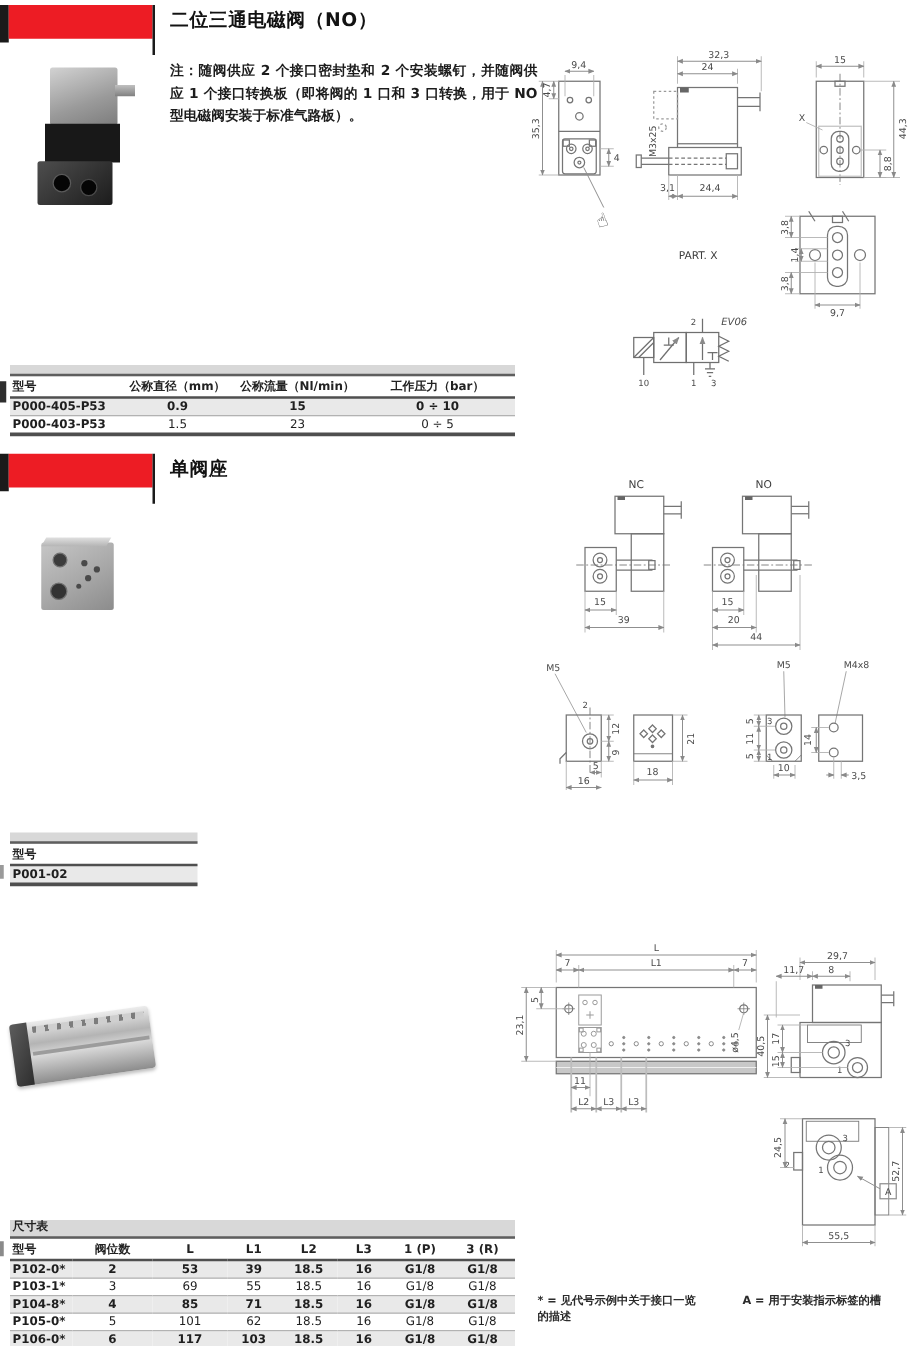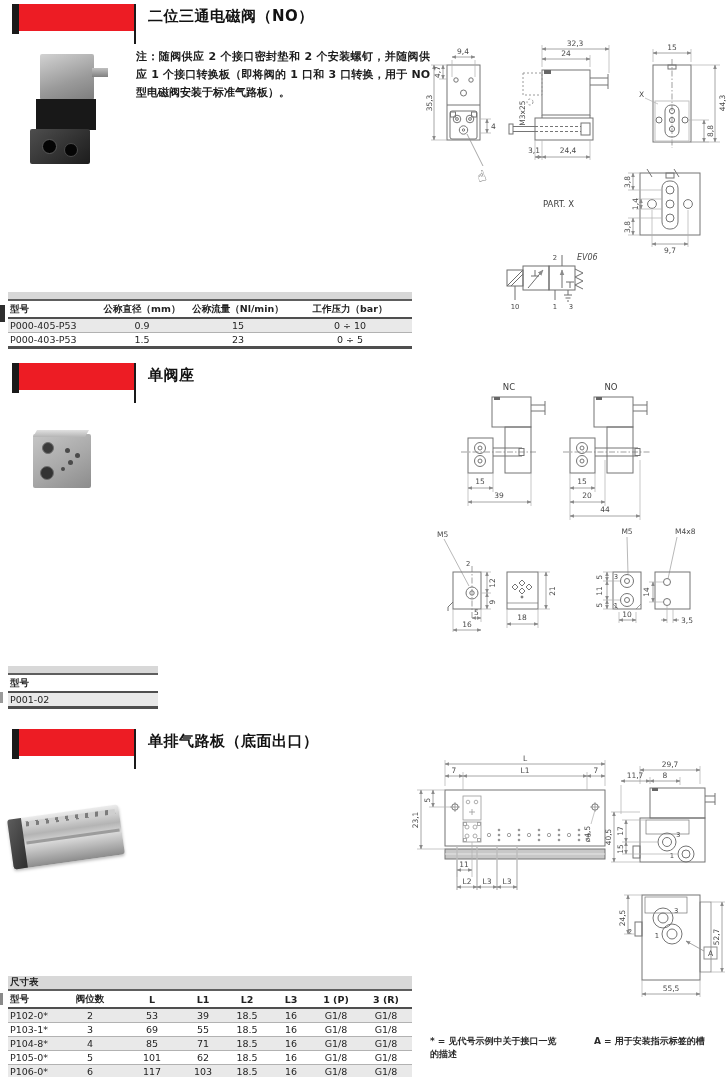--- a/index.html
+++ b/index.html
@@ -1,38 +1,38 @@
 <!DOCTYPE html>
 <html><head>
 <meta charset="utf-8">
 <style>
   * { box-sizing: border-box; margin: 0; padding: 0; }
   body { background: #fff; font-family: "DejaVu Sans", sans-serif; }
   #page { position: relative; width: 728px; height: 1077px; background: #fff; overflow: hidden; }
 
   
-  .sec-header { position: absolute; left: 12px; width: 606px; height: 42px; }
+  .sec-header { position: absolute; left: 0; width: 606px; height: 42px; }
   .hdr-tab   { position: absolute; left: 0; top: 0; width: 7px; height: 30px; background: #1a1a1a; }
   .hdr-red   { position: absolute; left: 7px; top: 0; width: 115px; height: 27px; background: #ed1c24; }
   .hdr-vline { position: absolute; left: 122px; top: 0; width: 2px; height: 40px; background: #1a1a1a; }
   .hdr-title { position: absolute; left: 136px; top: 3px; font-size: 15px; font-weight: bold; color: #121212; letter-spacing: .5px; white-space: nowrap; }
 
   .note { position: absolute; left: 136px; top: 48px; width: 294px; font-size: 11px; font-weight: bold; color: #1c1c1c; line-height: 18px; text-align: justify; }
 
   
   .tbl-wrap { position: absolute; }
   .tbl-topbar { background: #d8d8d8; border-bottom: 2px solid #5e5e5e; height: 9px; }
   .tbl-topbar.titled { height: 15px; font-size: 9.5px; font-weight: bold; color: #222; padding-left: 2px; line-height: 12px; }
   .tbl-wrap table { width: 100%; border-collapse: collapse; table-layout: fixed; border-bottom: 3px solid #4f4f4f; }
   .tbl-wrap th { font-size: 9.5px; font-weight: bold; color: #222; text-align: center; padding: 2px 0 1px; border-bottom: 2px solid #4f4f4f; }
   .tbl-wrap td { font-size: 9.5px; color: #1f1f1f; text-align: center; padding: 1px 0; border-top: 1px solid #b2b2b2; }
   .tbl-wrap tbody tr:first-child td { border-top: none; }
   .tbl-wrap .l { text-align: left; padding-left: 2px; }
-  .tbl-wrap td.model { font-weight: normal; text-align: left; padding-left: 2px; }
-  tr.shade td { background: #e9e9e9; }
+  .tbl-wrap td.model { font-weight: bold; text-align: left; padding-left: 2px; }
+  tr.shade td { background: #e9e9e9; font-weight: bold; }
 
   
   .photo { position: absolute; }
   .ph-block { position: absolute; }
   .dot { position: absolute; border-radius: 50%; }
 
   
   .footnote { position: absolute; font-size: 9px; font-weight: bold; color: #2b2b2b; line-height: 13px; }
 
   
@@ -486,26 +486,20 @@
         </tr>
       </thead>
       <tbody>
         <tr class="shade">
           <td class="model">P001-02</td>
         </tr>
       </tbody>
     </table>
   </div>
 
-  <div class="sec-header" style="top:729px">
-    <div class="hdr-tab"></div>
-    <div class="hdr-red"></div>
-    <div class="hdr-vline"></div>
-    <div class="hdr-title">单排气路板（底面出口）</div>
-  </div>
 
   <div class="photo" style="left:8px;top:786px;width:120px;height:100px">
     <div class="ph-block" style="left:2px;top:26px;width:112px;height:50px;background:linear-gradient(180deg,#ececec 0%,#b4b4b4 35%,#d8d8d8 55%,#8c8c8c 100%);border-radius:3px;transform:rotate(-8deg);box-shadow:0 2px 3px rgba(0,0,0,.25)">
       <div class="ph-block" style="left:0;top:0;width:14px;height:50px;background:linear-gradient(120deg,#5d5d5d,#2e2e2e);border-radius:3px 0 0 3px"></div>
       <div class="ph-block" style="left:18px;top:4px;width:90px;height:5px;background:repeating-linear-gradient(90deg,#7c7c7c 0 3px,#cfcfcf 3px 10px)"></div>
       <div class="ph-block" style="left:16px;top:24px;width:94px;height:3px;background:#9c9c9c"></div>
     </div>
   </div>
 
   <svg style="left:405px;top:750px" width="323" height="272" viewBox="0 0 323 272">

